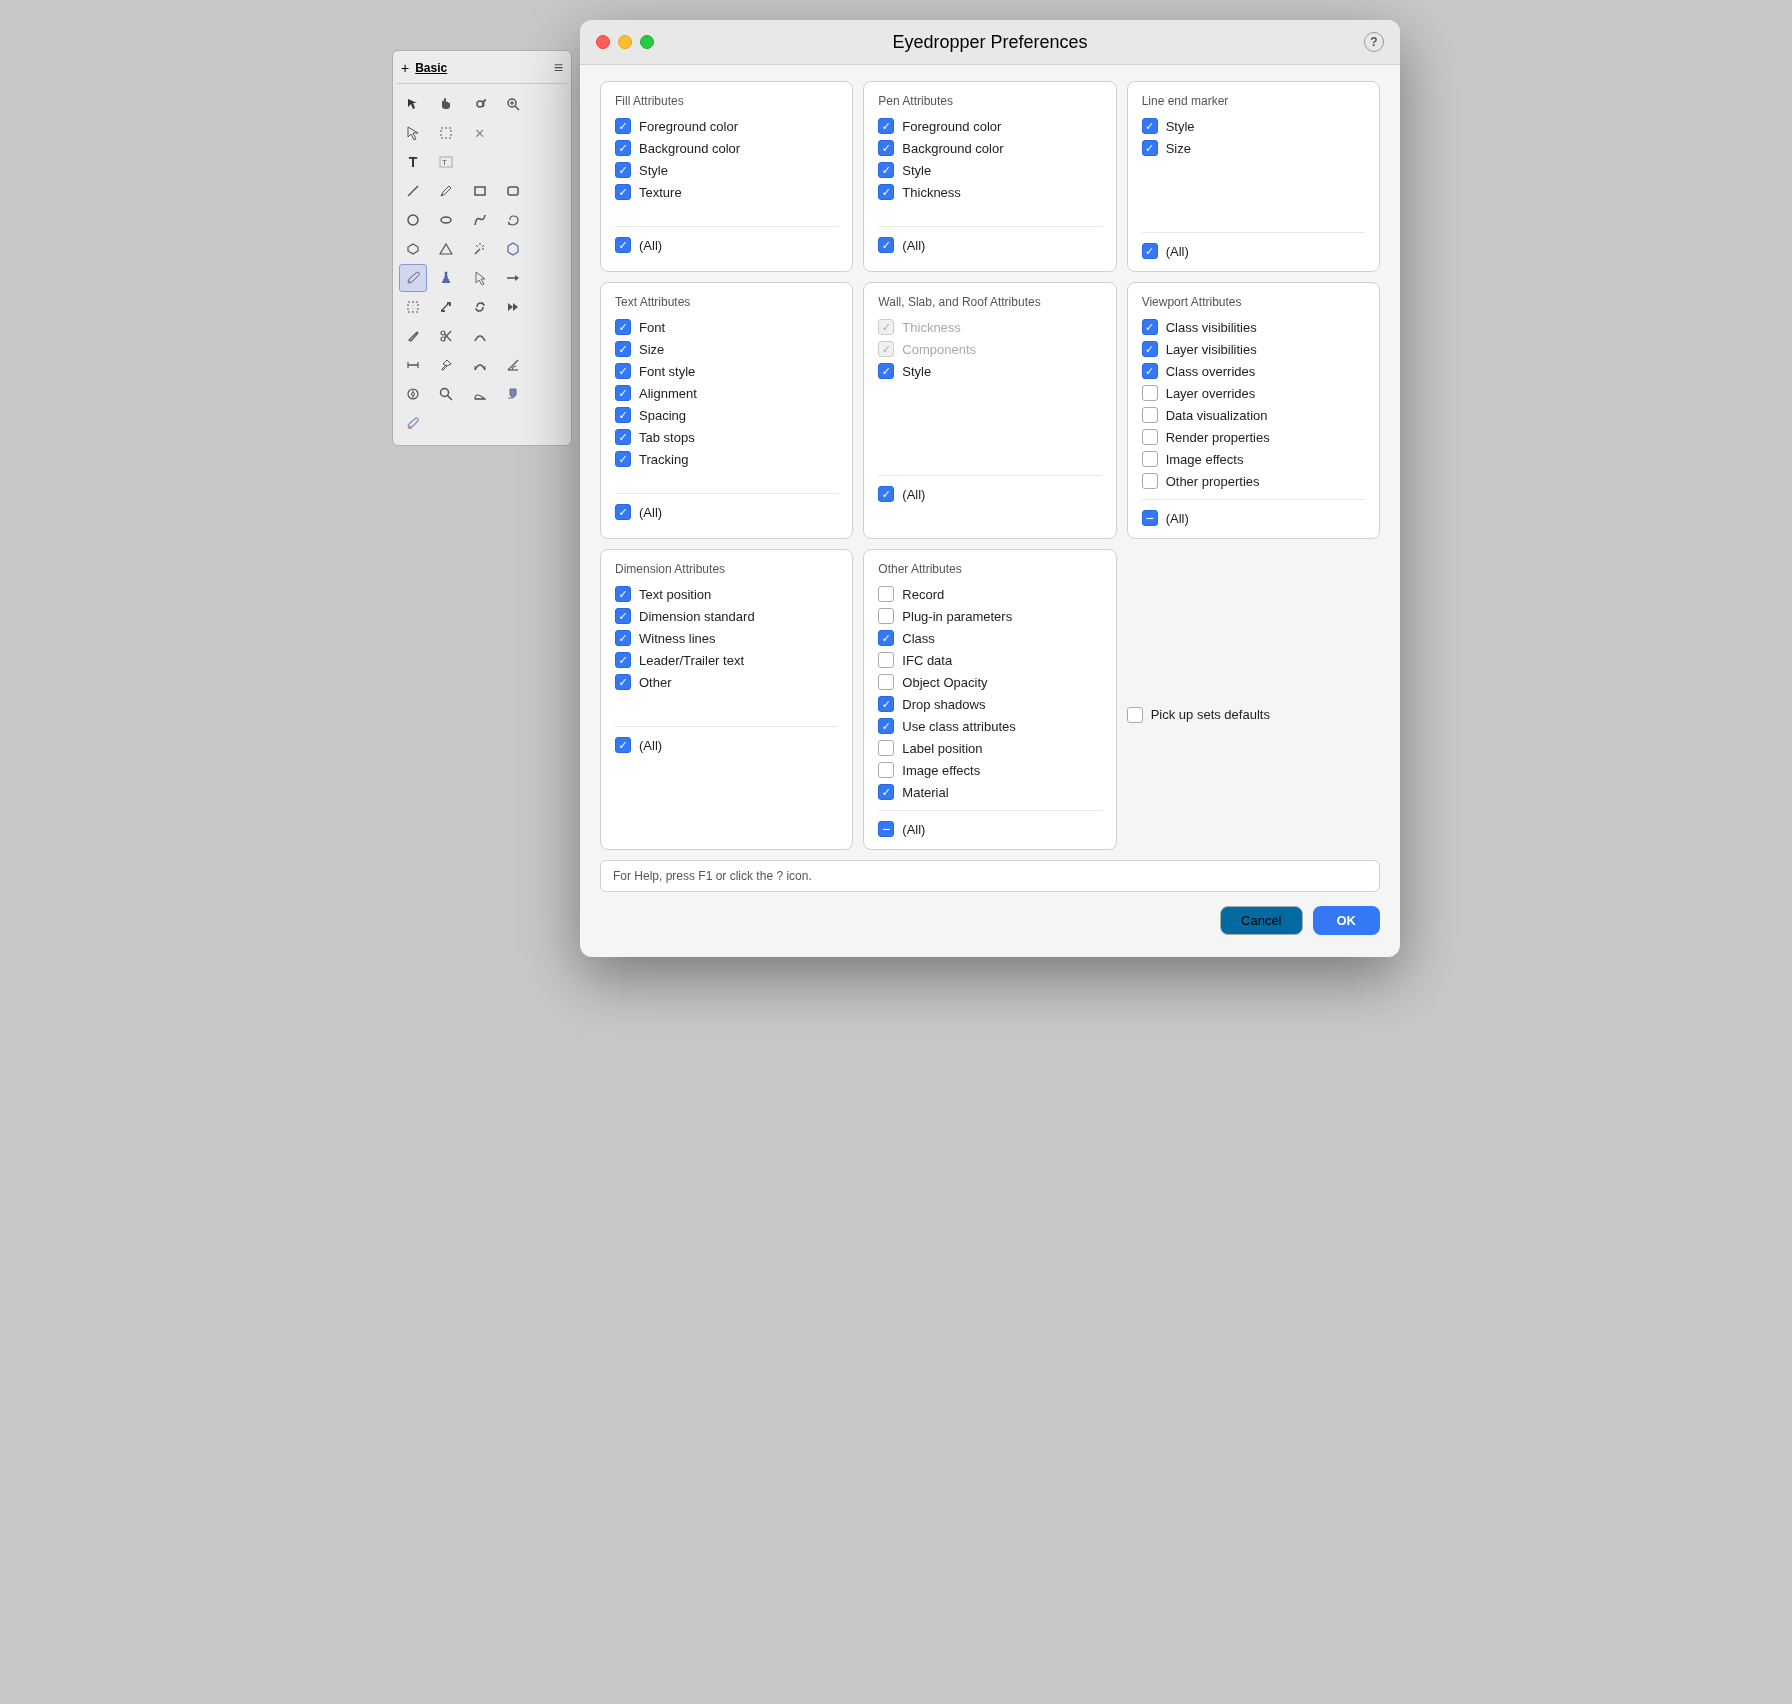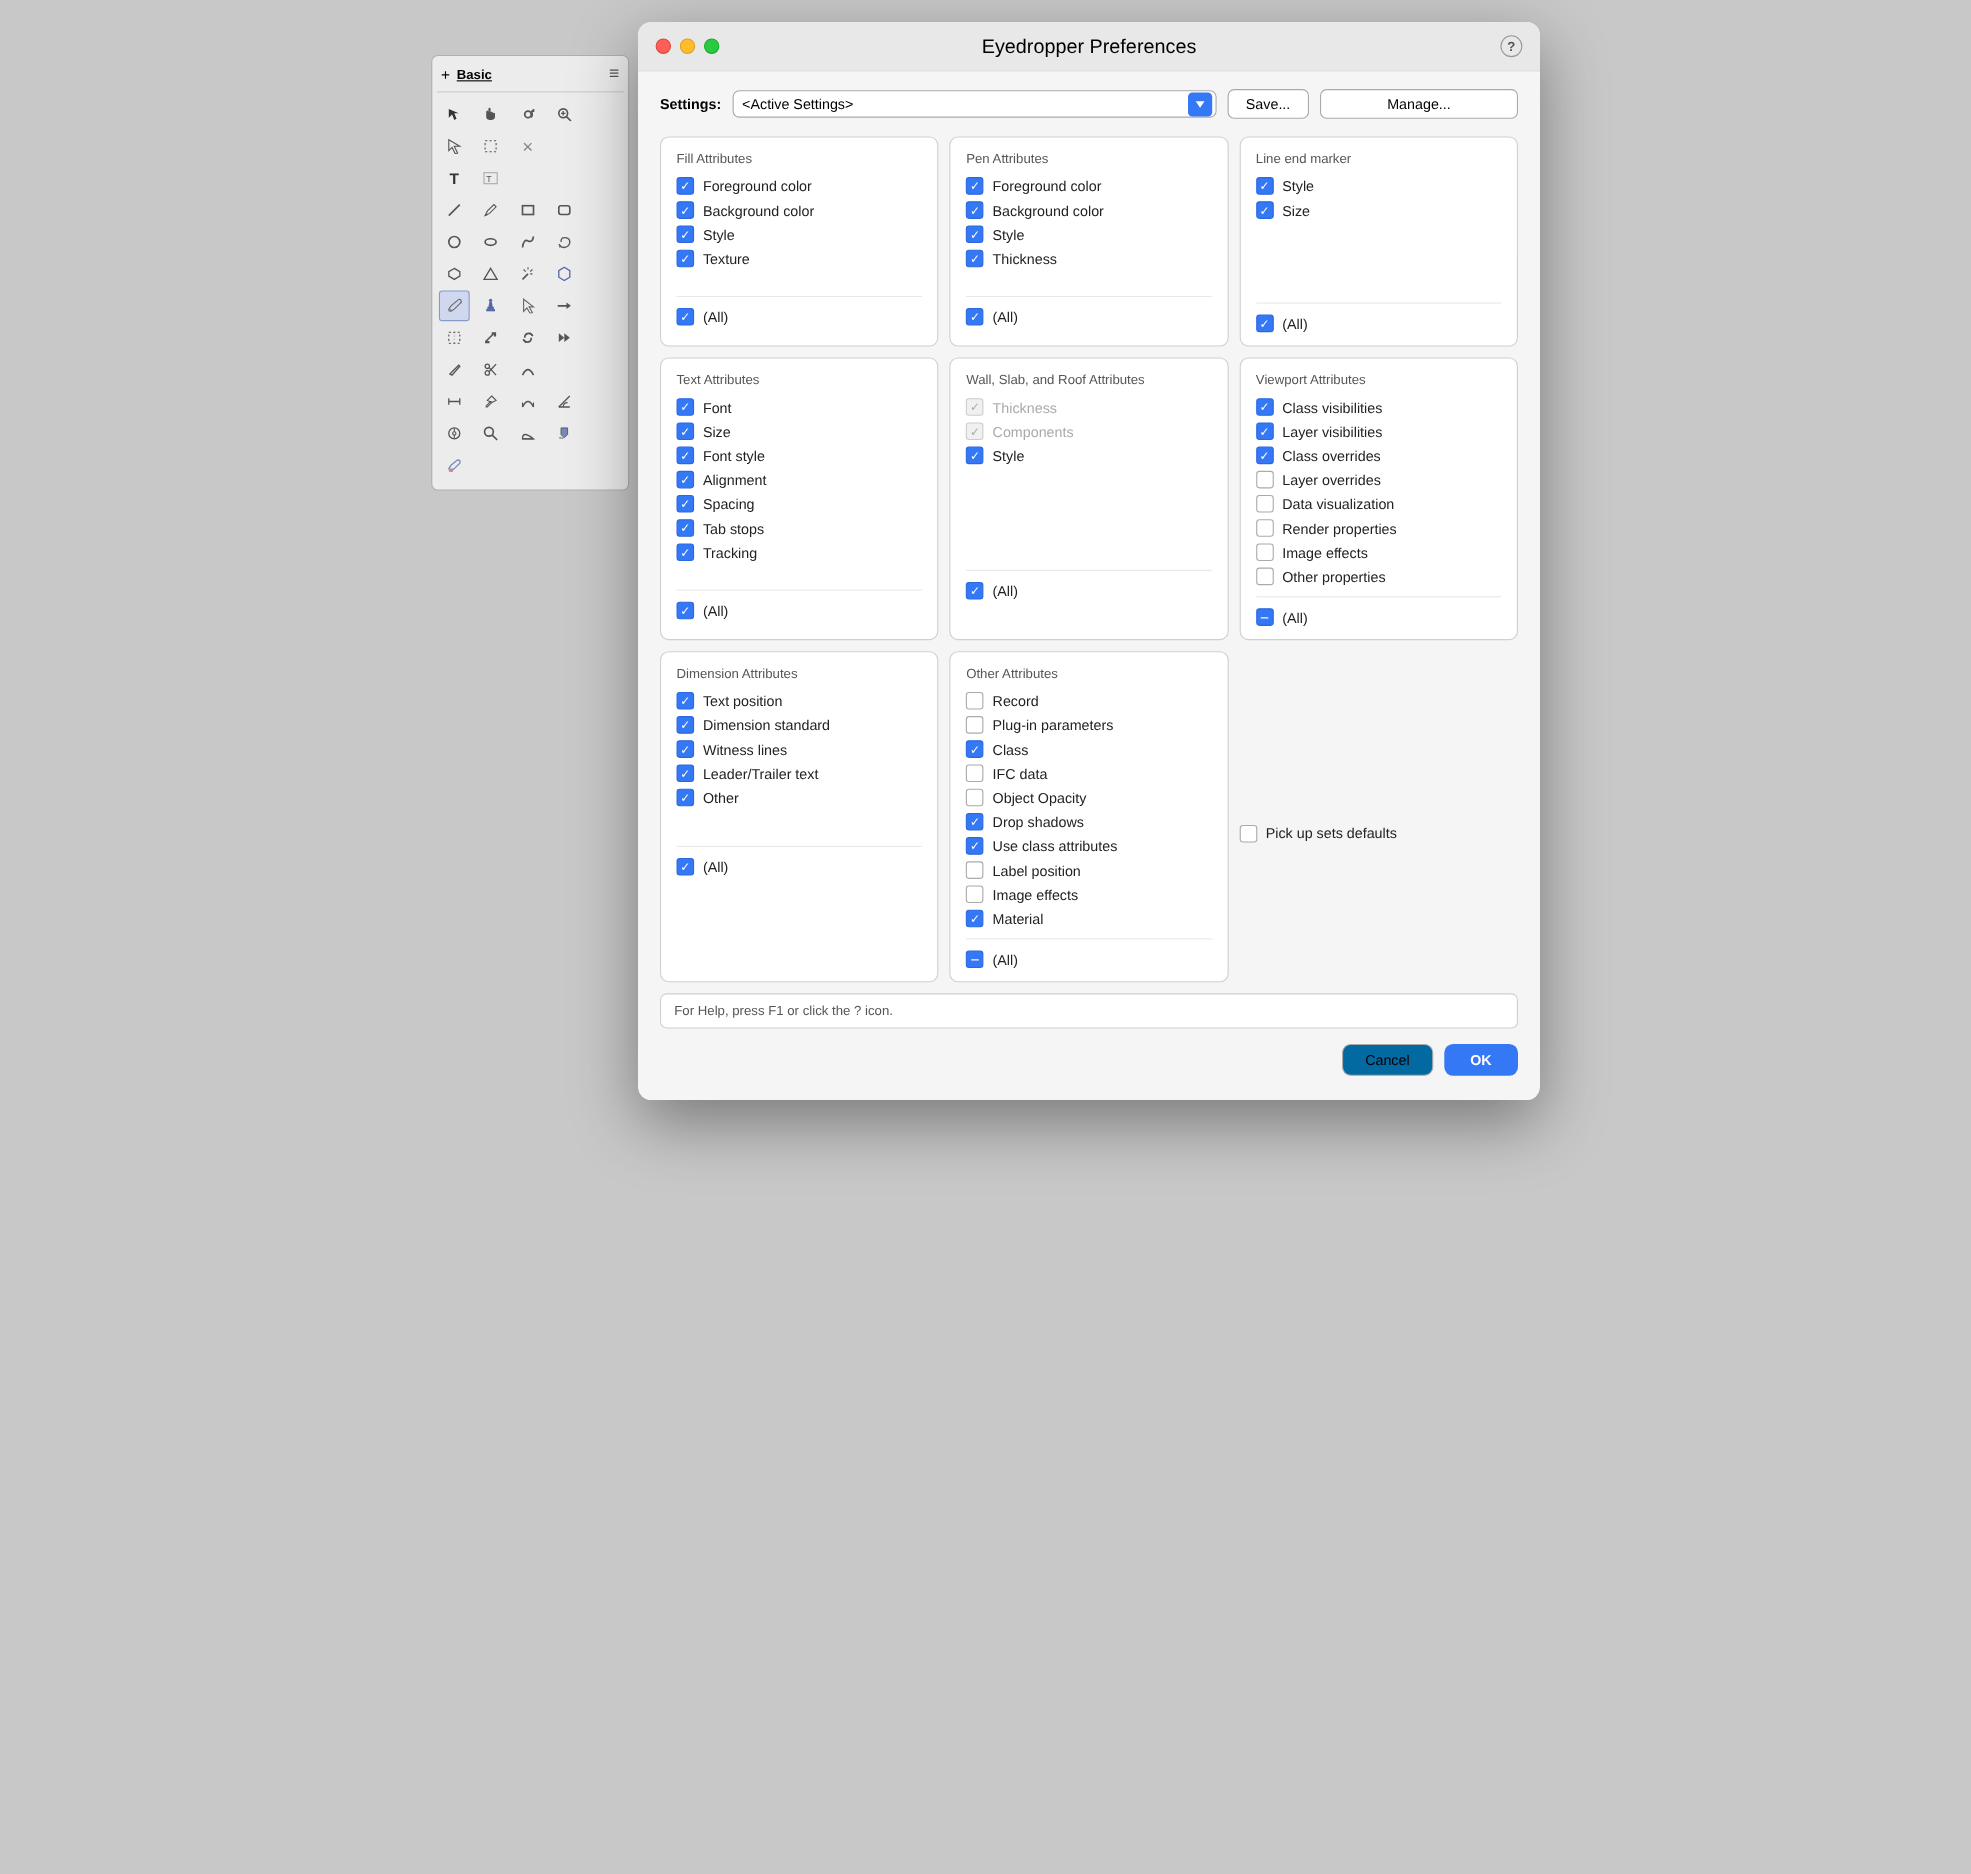--- a/index.html
+++ b/index.html
@@ -635,35 +635,20 @@
         </div>
         <span class="dialog-title">Eyedropper Preferences</span>
         <div style="margin-left:auto;">
           <div class="help-btn">?</div>
         </div>
       </div>
     </div>
 
     <div class="dialog-body">
 
-      <div class="settings-row">
-        <span class="settings-label">Settings:</span>
-        <div class="settings-select-wrap">
-          <select class="settings-select">
-            <option>&lt;Active Settings&gt;</option>
-          </select>
-          <div class="select-arrow">
-            <svg width="14" height="14" viewBox="0 0 14 14" fill="white">
-                <path d="M3 4 L7 10 L11 4 Z"></path>
-              </svg>
-          </div>
-        </div>
-        <button class="save-btn">Save...</button>
-        <button class="manage-btn">Manage...</button>
-      </div>
 
       <div class="attr-grid">
 
         <div class="attr-section">
           <div class="attr-section-title">Fill Attributes</div>
           <div class="attr-item">
             <div class="cb checked">✓</div>
             <span class="attr-item-label">Foreground color</span>
           </div>
           <div class="attr-item">

